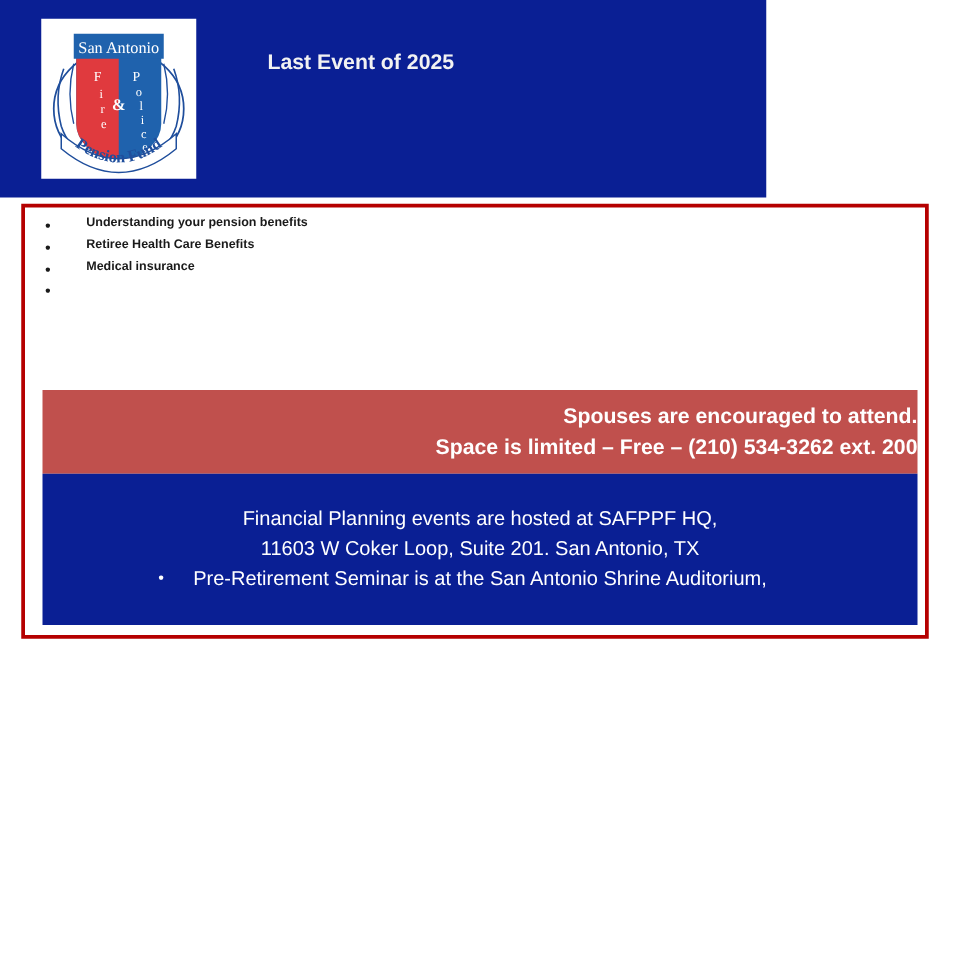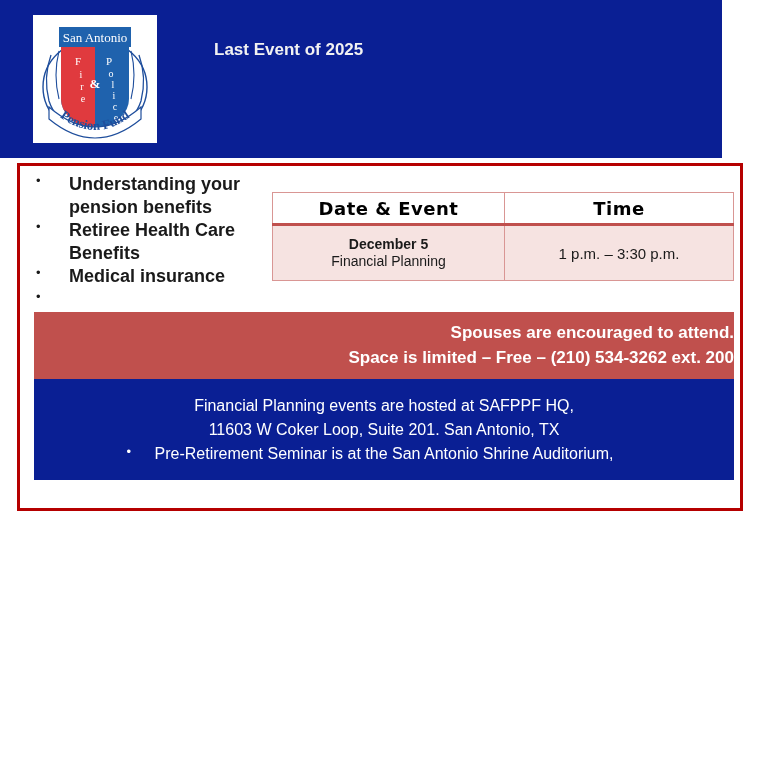--- a/index.html
+++ b/index.html
@@ -12,23 +12,22 @@
     height: 768px;
     position: relative;
     font-family: "Liberation Sans", sans-serif;
     overflow: hidden;
   }
 
   
   #header-band {
     position: absolute;
     left: 0; top: 0;
-    width: 676px; height: 158px;
+    width: 613px; height: 158px;
     background: #0a1f94;
-    padding-left: 46px;
   }
   #logo-box {
     position: absolute;
     left: 33px; top: 15px;
     width: 124px; height: 128px;
     background: #ffffff;
   }
   #logo-svg { display: block; }
 
   #header-text {
@@ -81,21 +80,21 @@
     width: 35px;
     flex: 0 0 35px;
     font-size: 13px;
     color: #1a1a1a;
     line-height: 1.25;
     text-align: left;
     padding-left: 2px;
     box-sizing: border-box;
   }
   .fp-bullet-text {
-    font-size: 18px;
+    font-size: 10px;
     font-weight: bold;
     color: #1a1a1a;
     line-height: 1.25;
     flex: 1 1 auto;
   }
 
   
   #schedule-table {
     position: absolute;
     left: 252px; top: 26px;
@@ -156,21 +155,21 @@
     font-size: 17px;
     font-weight: bold;
     line-height: 1.45;
     text-align: center;
   }
 
   
   #location-block {
     position: absolute;
     left: 14px; top: 213px;
-    width: 700px; height: 101px;
+    width: 700px; height: 121px;
     background: #0a1f94;
     display: flex;
     flex-direction: column;
     align-items: center;
     justify-content: center;
   }
   .location-line {
     color: #ffffff;
     font-size: 16px;
     line-height: 1.5;
@@ -250,41 +249,20 @@
     </div>
     <div class="fp-bullet-row">
       <span class="fp-bullet-dot">•</span>
       <span class="fp-bullet-text">Medical insurance</span>
     </div>
     <div class="fp-bullet-row">
       <span class="fp-bullet-dot">•</span>
     </div>
   </div>
 
-  <table id="schedule-table">
-    <colgroup>
-      <col style="width:232px">
-      <col style="width:229px">
-    </colgroup>
-    <thead>
-      <tr>
-        <th>Date &amp; Event</th>
-        <th>Time</th>
-      </tr>
-    </thead>
-    <tbody>
-      <tr>
-        <td>
-          <span class="cell-date-strong">December 5</span>
-          <span class="cell-date-sub">Financial Planning</span>
-        </td>
-        <td class="cell-time">1 p.m. – 3:30 p.m.</td>
-      </tr>
-    </tbody>
-  </table>
 
   <div id="notice-banner">
     <div class="notice-line">Spouses are encouraged to attend.</div>
     <div class="notice-line">Space is limited – Free – (210) 534-3262 ext. 200</div>
   </div>
 
   <div id="location-block">
     <div class="location-line">Financial Planning events are hosted at SAFPPF HQ,</div>
     <div class="location-line">11603 W Coker Loop, Suite 201. San Antonio, TX</div>
     <div class="location-line with-bullet">

